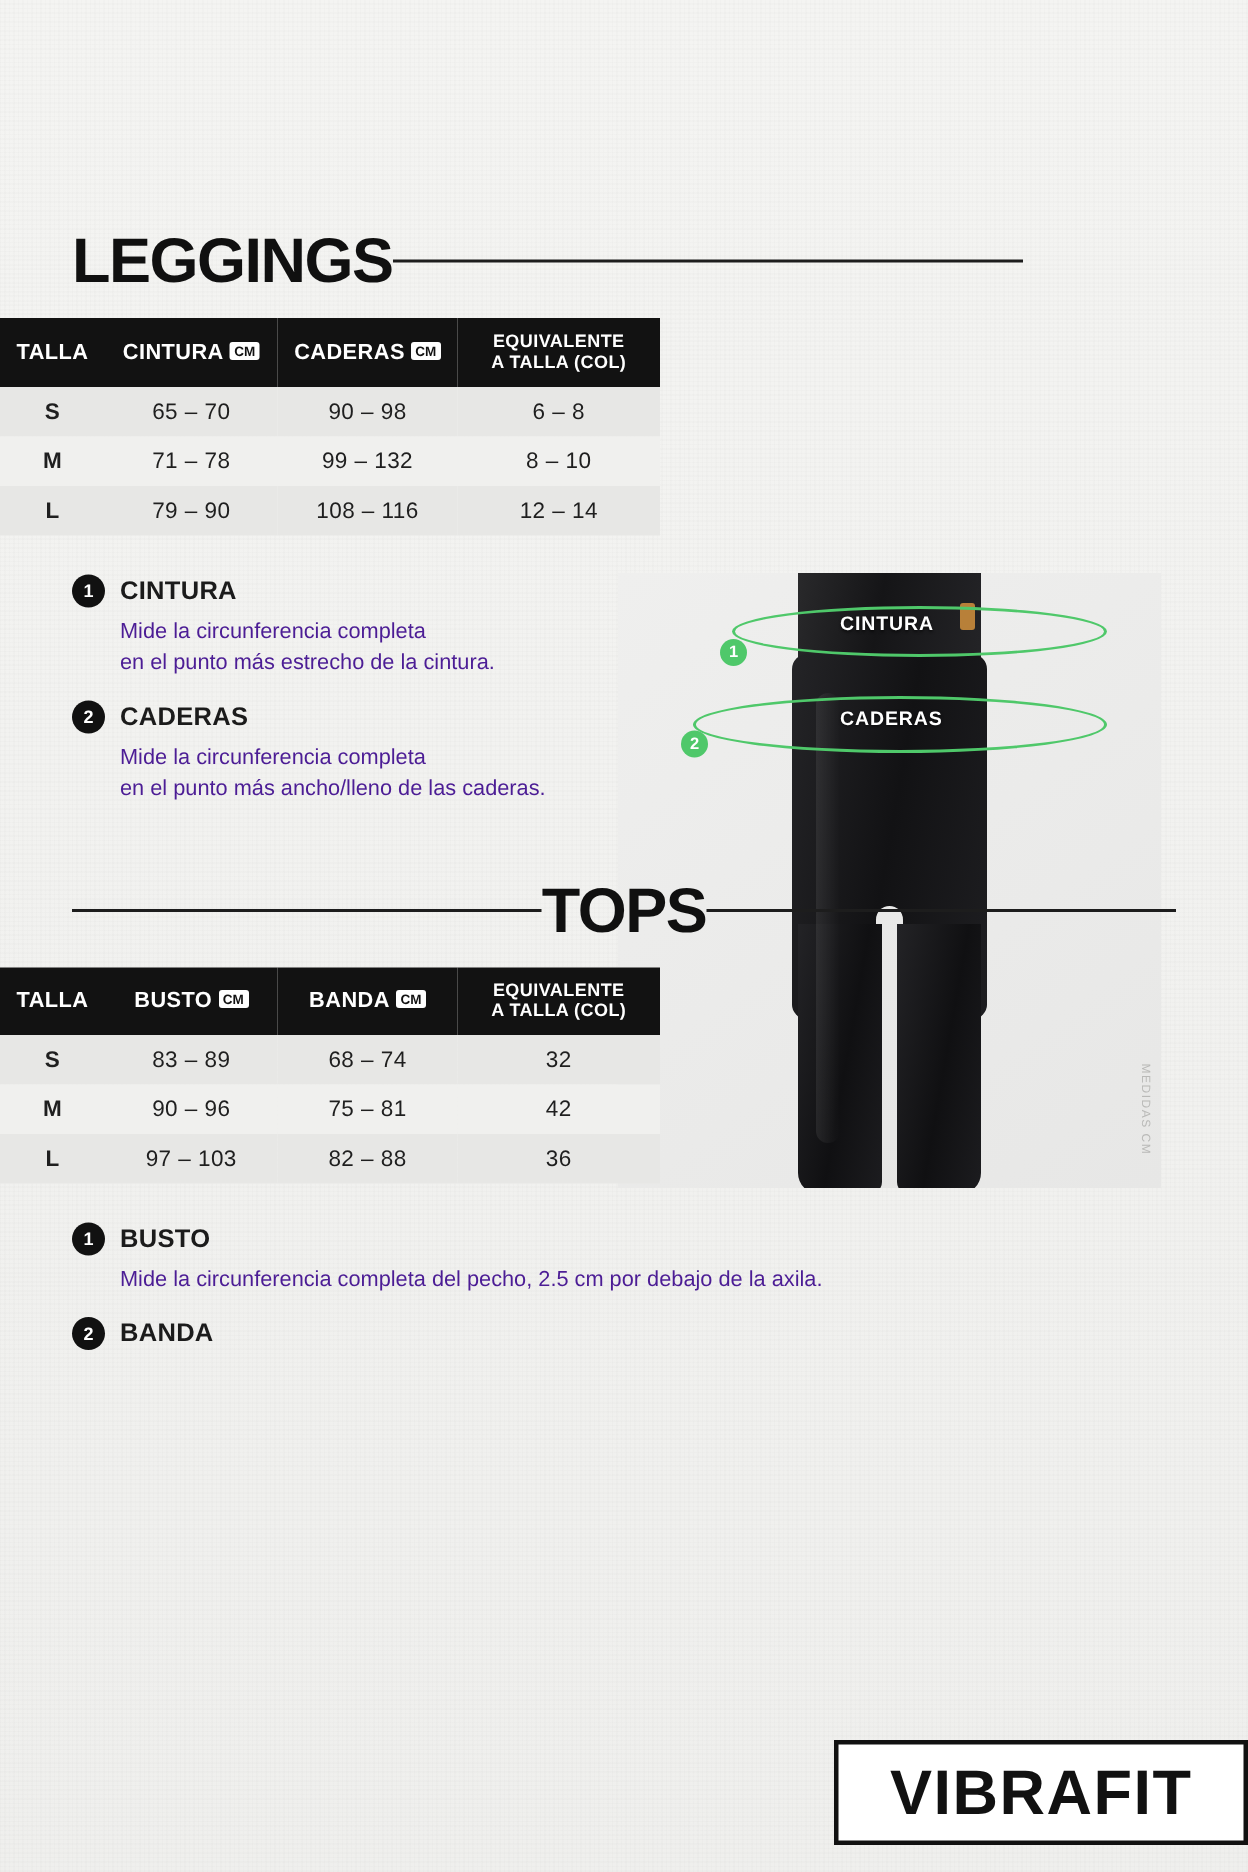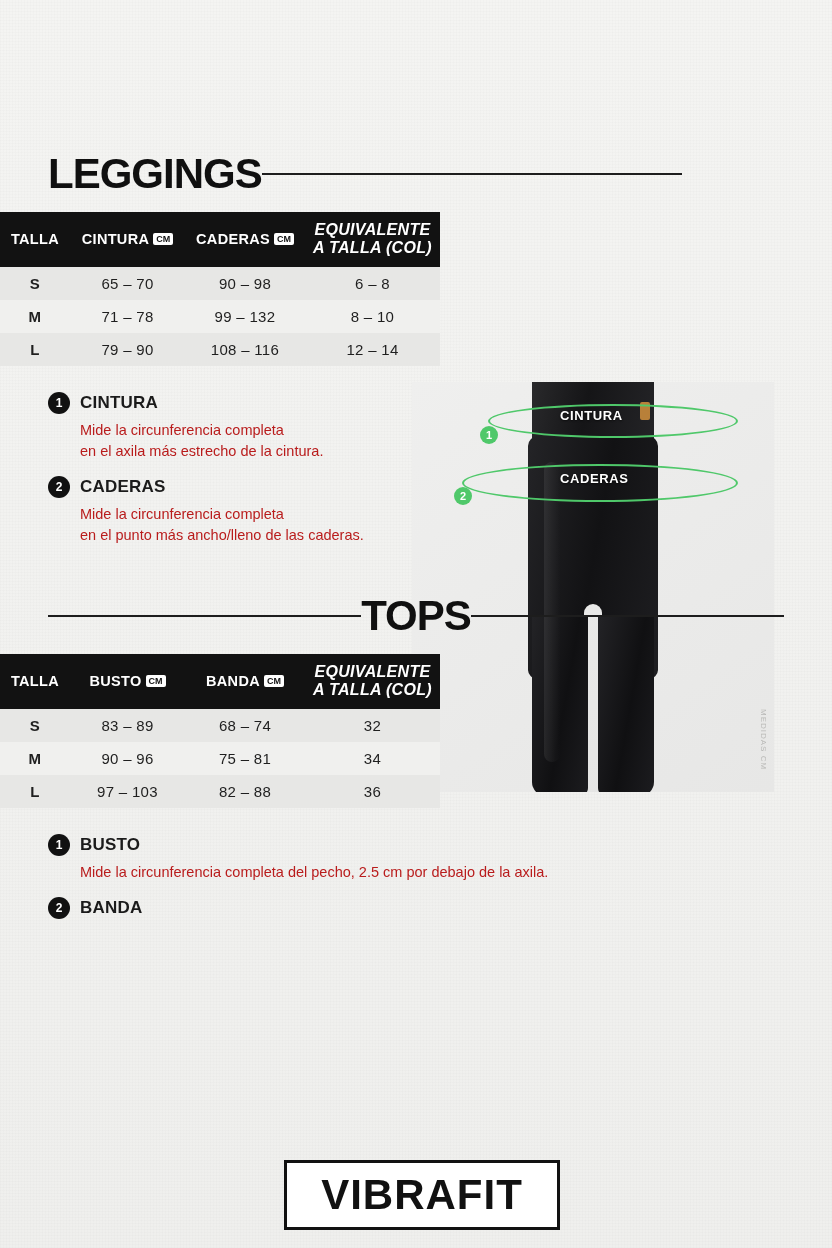--- a/index.html
+++ b/index.html
@@ -73,23 +73,22 @@
     background: #121212;
     color: #fff;
     font-weight: 800;
     font-size: 14.5px;
     padding: 9px 4px;
     text-align: center;
     letter-spacing: 0.3px;
     white-space: nowrap;
   }
   .table thead th.two-line {
-    font-size: 16px;
+    font-size: 12px;
     line-height: 1.15;
-    font-style: italic;
   }
   .cmchip {
     display: inline-block;
     background: #fff;
     color: #111;
     font-size: 9px;
     font-weight: 900;
     border-radius: 2px;
     padding: 1px 3px;
     margin-left: 4px;
@@ -205,31 +204,31 @@
     background: #111; color: #fff;
     font-size: 12px; font-weight: 800;
     display: flex; align-items: center; justify-content: center;
     flex: 0 0 22px;
   }
   .legend-title { font-weight: 900; font-size: 17px; letter-spacing: 0.2px; }
   .legend-body {
     margin: 6px 0 0 32px;
     font-size: 14.5px;
     line-height: 1.45;
-    color: #b91c1c;
+    color: #4c1d95;
   }
 
   
   .divider { height: 2px; background: #d3d3d1; margin: 24px 0 0 0; }
 
   
   .footer {
     position: absolute;
     left: 12px; right: 0; bottom: 18px;
-    display: flex; justify-content: center;
+    display: flex; justify-content: flex-end;
   }
   .logo-box {
     border: 3px solid #111;
     padding: 8px 34px;
     font-weight: 900;
     font-size: 42px;
     letter-spacing: 1px;
     color: #111;
     background: #fff;
   }
@@ -324,21 +323,21 @@
     </table>
 
     <div class="legend" style="width:412px;">
       <div class="legend-item">
         <div class="legend-head">
           <div class="num-badge">1</div>
           <div class="legend-title">CINTURA</div>
         </div>
         <div class="legend-body">
           <span>Mide la circunferencia completa</span><br>
-          <span>en el axila más estrecho de la cintura.</span>
+          <span>en el punto más estrecho de la cintura.</span>
         </div>
       </div>
       <div class="legend-item">
         <div class="legend-head">
           <div class="num-badge">2</div>
           <div class="legend-title">CADERAS</div>
         </div>
         <div class="legend-body">
           <span>Mide la circunferencia completa</span><br>
           <span>en el punto más ancho/lleno de las caderas.</span>
@@ -386,21 +385,21 @@
           <td class="talla">S</td>
           <td>83 – 89</td>
           <td>68 – 74</td>
           <td>32</td>
           <td class="spacer-cell"></td>
         </tr>
         <tr class="even">
           <td class="talla">M</td>
           <td>90 – 96</td>
           <td>75 – 81</td>
-          <td>34</td>
+          <td>42</td>
           <td class="spacer-cell"></td>
         </tr>
         <tr class="odd">
           <td class="talla">L</td>
           <td>97 – 103</td>
           <td>82 – 88</td>
           <td>36</td>
           <td class="spacer-cell"></td>
         </tr>
       </tbody>

